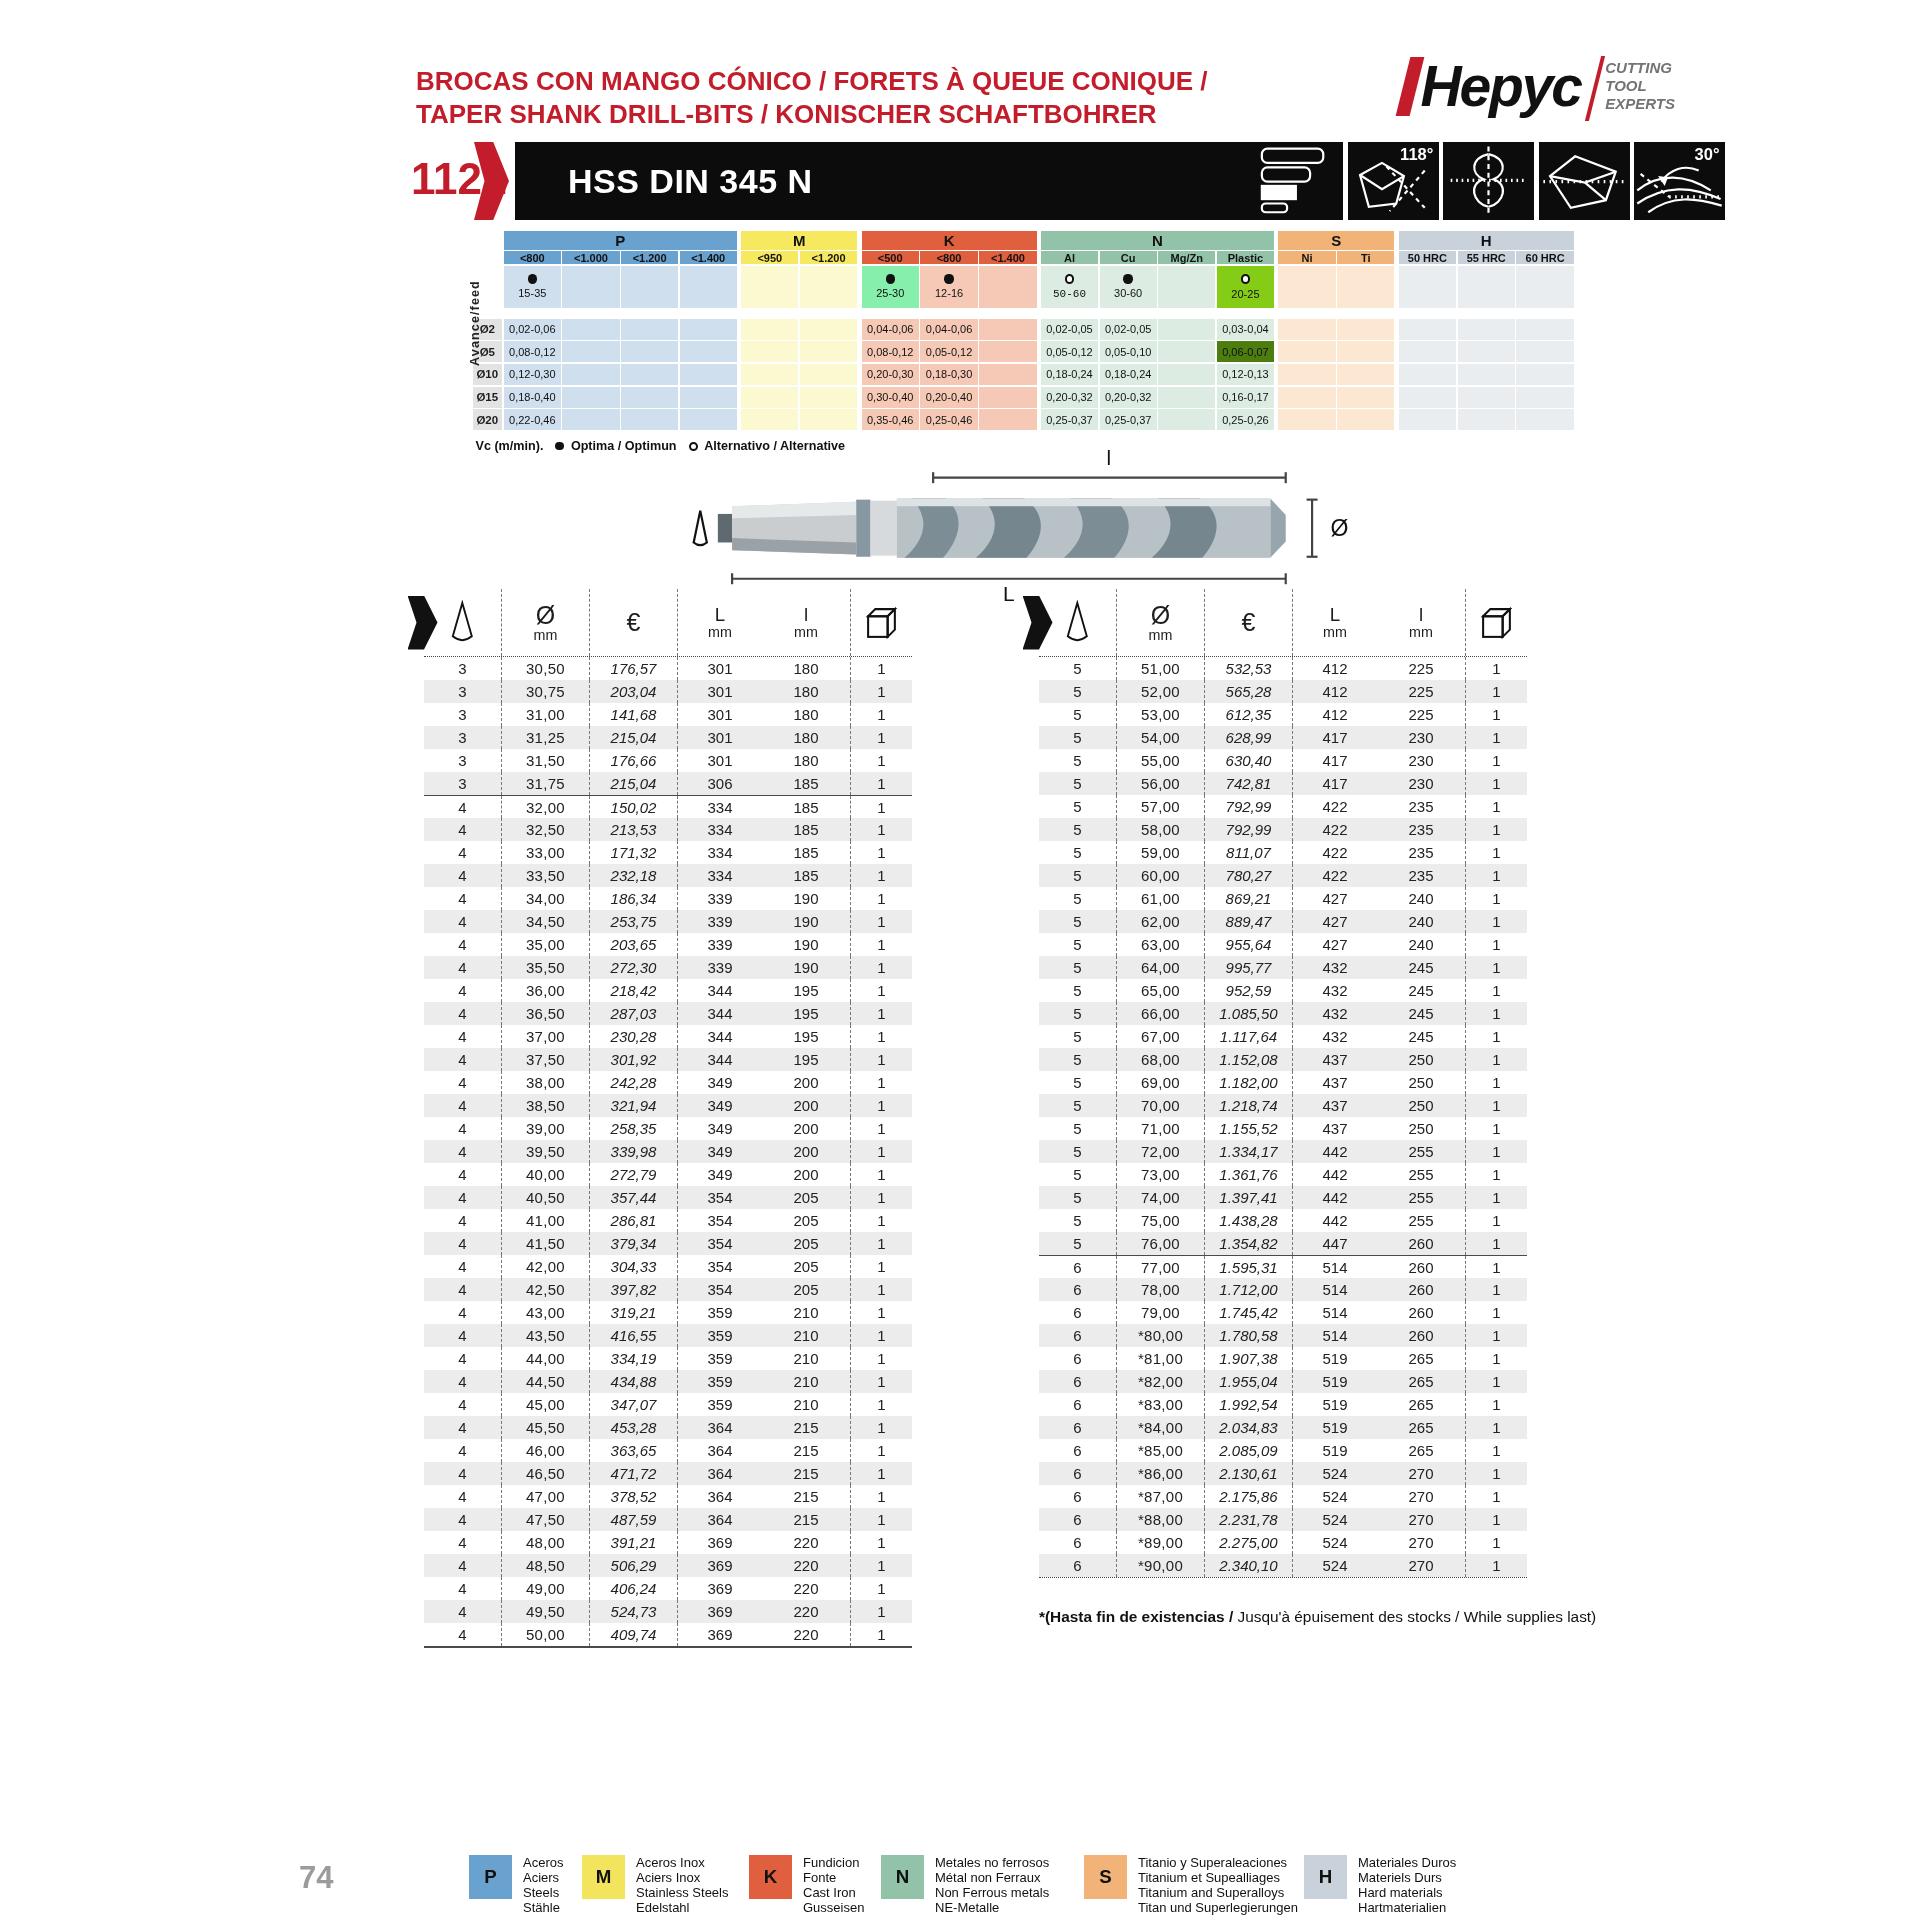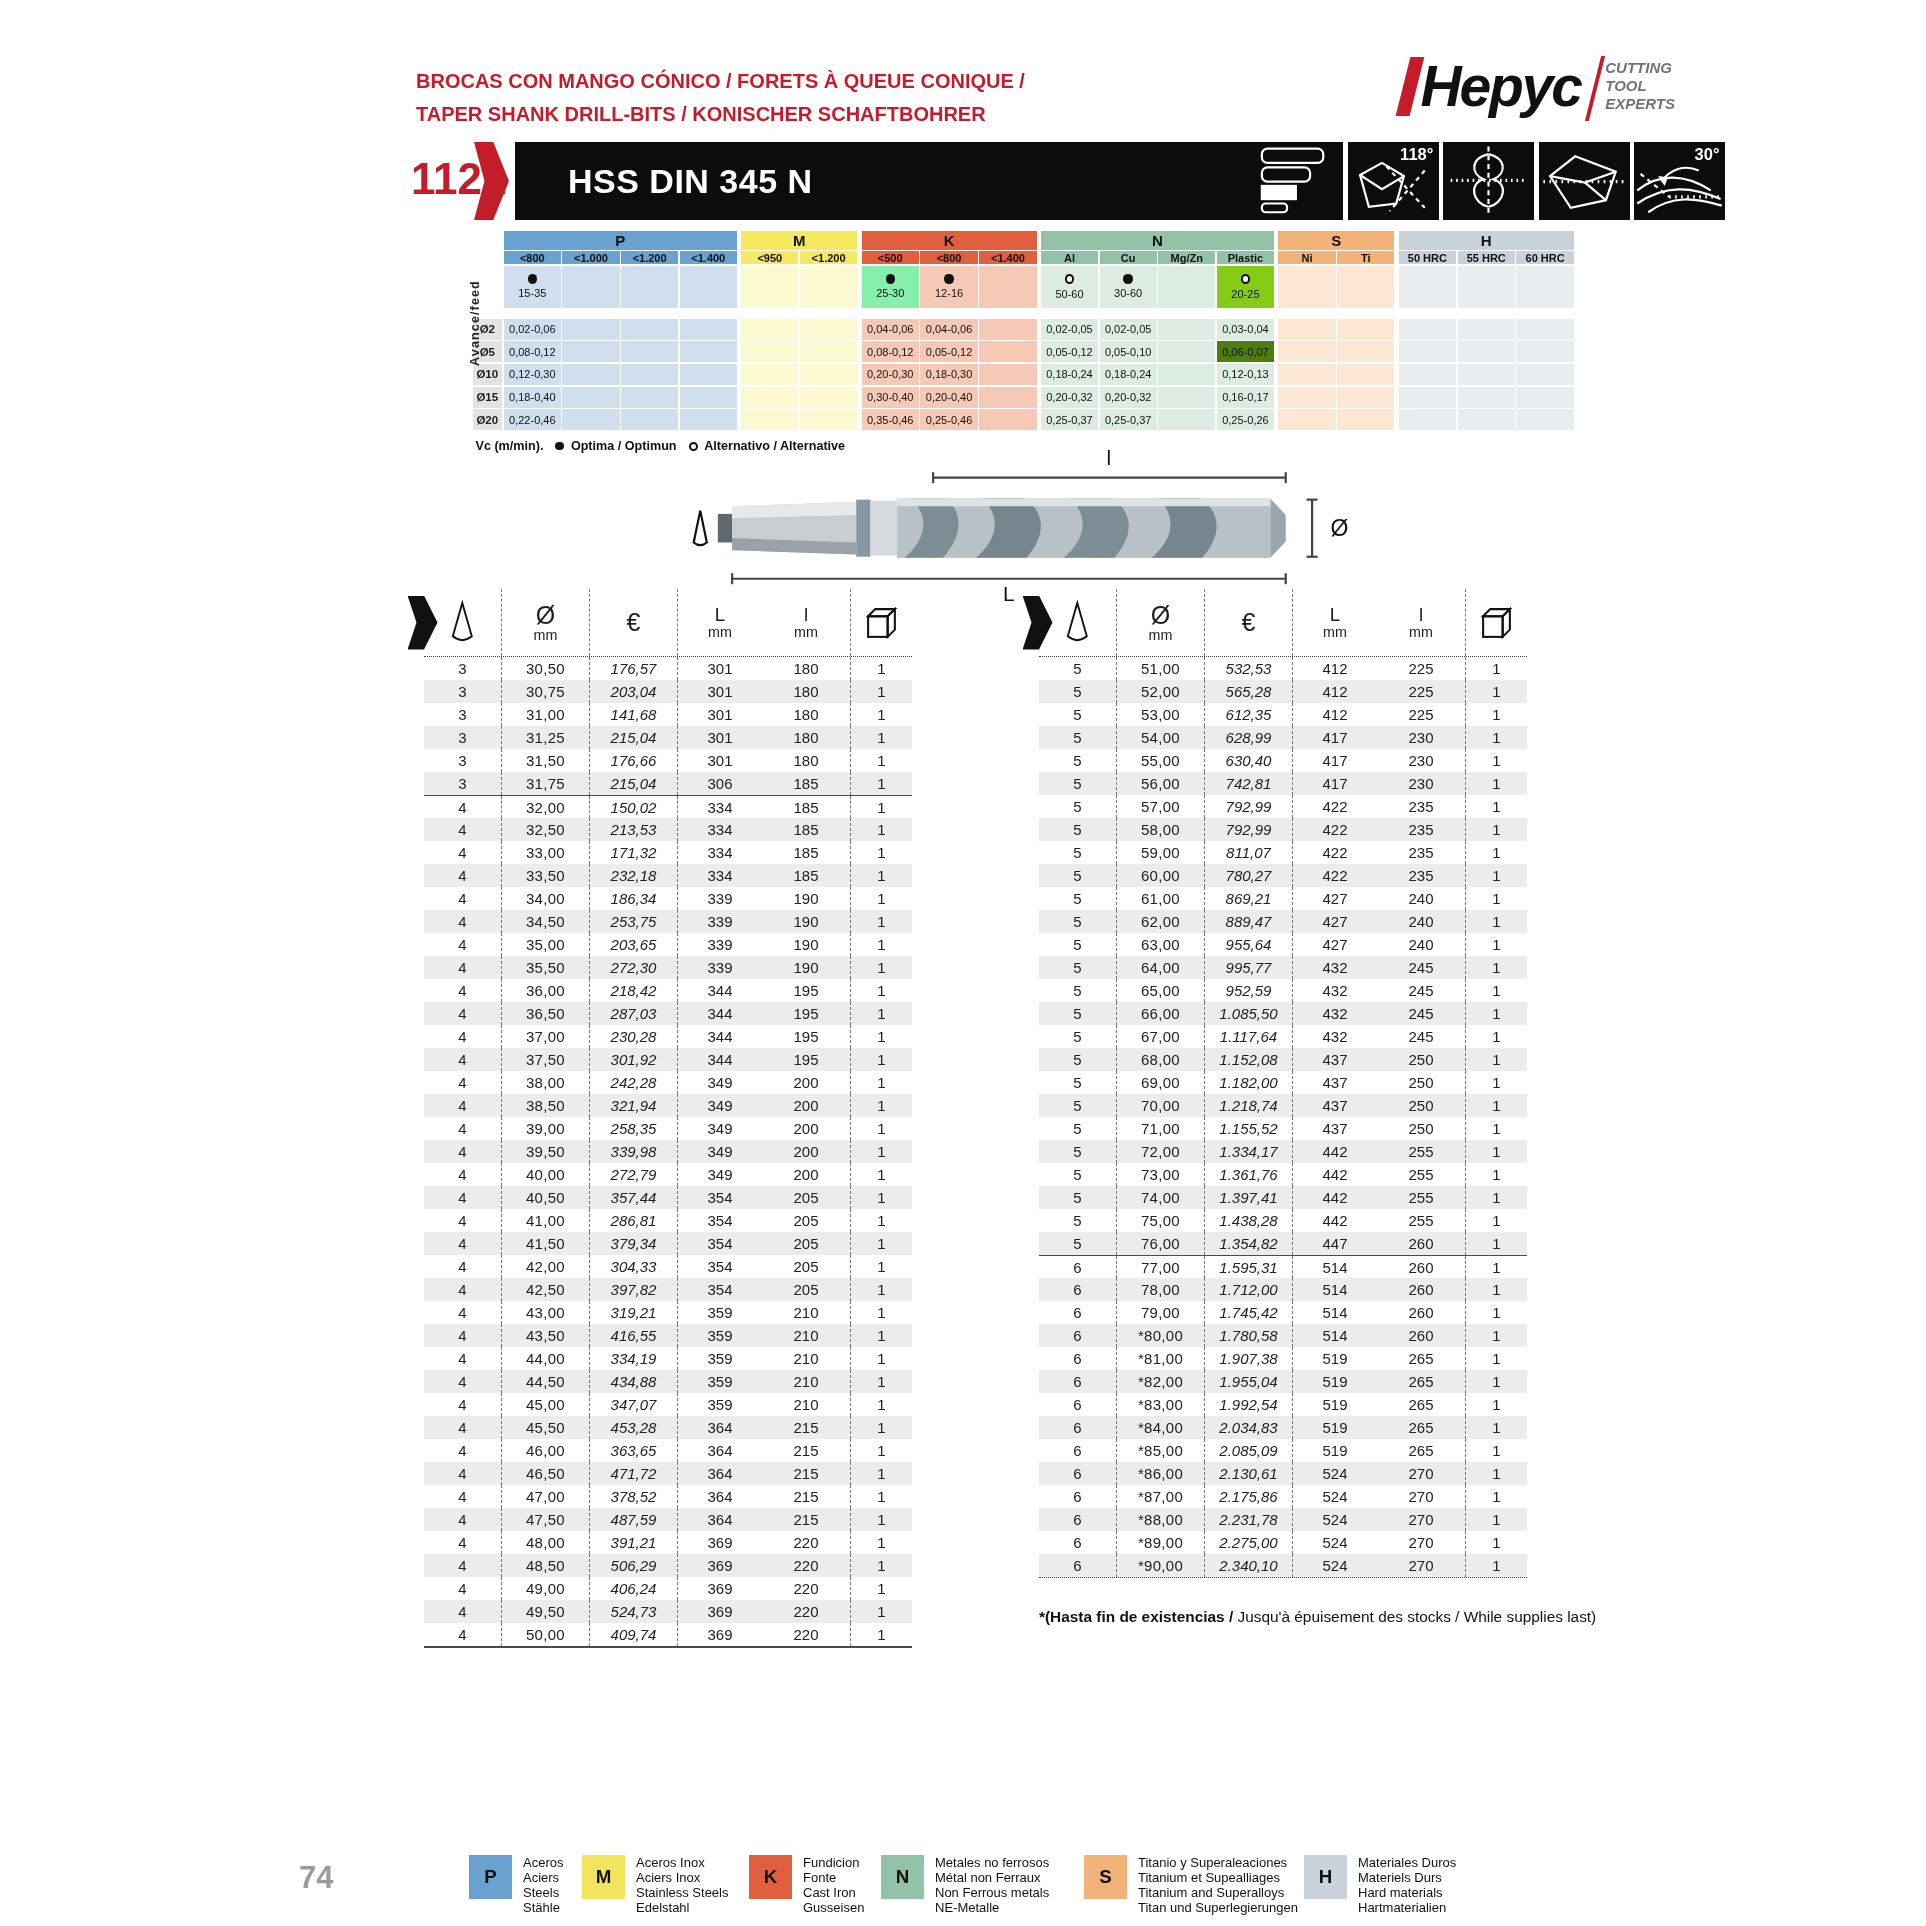--- a/index.html
+++ b/index.html
@@ -1,21 +1,21 @@
 <!DOCTYPE html>
 <html style="font-size:8.8px"><head>
 <meta charset="utf-8">
 <style>
   html,body{margin:0;padding:0;background:#888;}
   #page{position:relative;width:1926px;height:1926px;background:#ffffff;
         font-family:"Liberation Sans",sans-serif;color:#1d1d1d;overflow:hidden;}
 
   
   .title-block{position:absolute;left:416px;top:65px;font-weight:bold;
-               font-size:20px;line-height:33px;color:#c31d2b;letter-spacing:0px;}
+               font-size:26px;line-height:33px;color:#c31d2b;letter-spacing:0px;}
   .logo{position:absolute;left:1403px;top:53px;height:82px;display:flex;align-items:flex-start;}
   .logo-stroke{display:inline-block;width:14.3px;height:59px;background:#c31d2b;
                transform:skewX(-14deg);margin-right:3.3px;margin-top:4.4px;}
   .logo-text{font-size:57px;font-weight:bold;font-style:italic;letter-spacing:-2.2px;
              color:#111;line-height:66px;}
   .logo-slash{width:3.8px;height:65px;background:#c31d2b;transform:skewX(-14deg);
               margin:3.3px 8.8px 0 12px;}
   .logo-tag{display:flex;flex-direction:column;margin-top:5.5px;}
   .logo-tag span{font-size:15px;font-style:italic;font-weight:bold;color:#737373;line-height:18px;}
 
@@ -278,21 +278,21 @@
             <div class="st-cell" style="background: rgb(245, 201, 181);">0,35-0,46</div>
             <div class="st-cell" style="background: rgb(245, 201, 181);">0,25-0,46</div>
             <div class="st-cell" style="background: rgb(245, 201, 181);"></div>
           </div>
           <div class="st-group" style="width: 233px; grid-template-columns: repeat(4, 1fr);">
             <div class="st-ghead" style="background: rgb(146, 195, 168); grid-column: 1 / -1;">N</div>
             <div class="st-sub" style="background: rgb(146, 195, 168);">Al</div>
             <div class="st-sub" style="background: rgb(146, 195, 168);">Cu</div>
             <div class="st-sub" style="background: rgb(146, 195, 168);">Mg/Zn</div>
             <div class="st-sub" style="background: rgb(146, 195, 168);">Plastic</div>
-            <div class="st-vc" style="background: rgb(221, 236, 227);">
+            <div class="st-vc" style="background: rgb(221, 236, 227); font-family: Liberation Mono, monospace;">
               <div class="st-dot open"></div>
               <div class="st-vcval">50-60</div>
             </div>
             <div class="st-vc" style="background: rgb(221, 236, 227);">
               <div class="st-dot"></div>
               <div class="st-vcval">30-60</div>
             </div>
             <div class="st-vc" style="background: rgb(221, 236, 227);"></div>
             <div class="st-vc" style="background: #84cc16;">
               <div class="st-dot open"></div>

